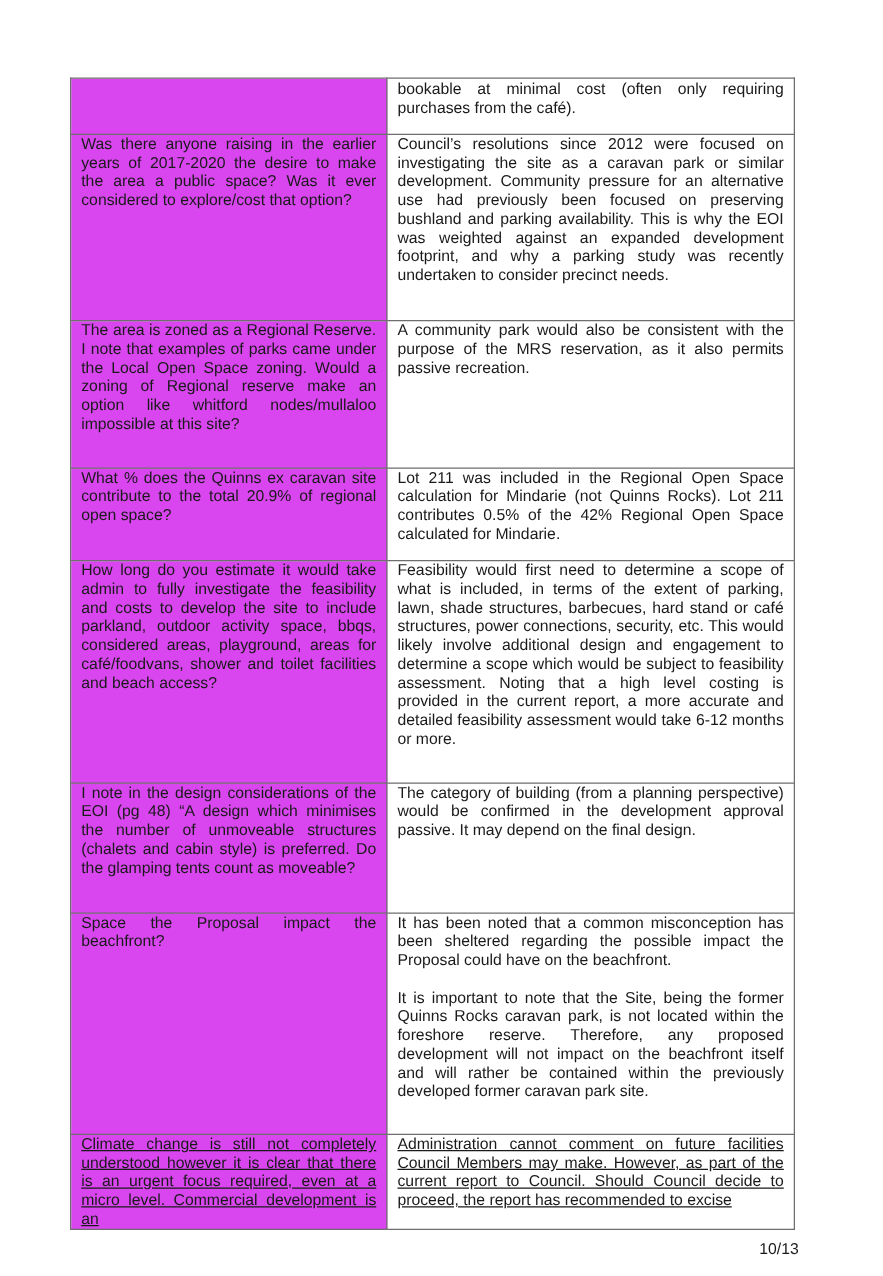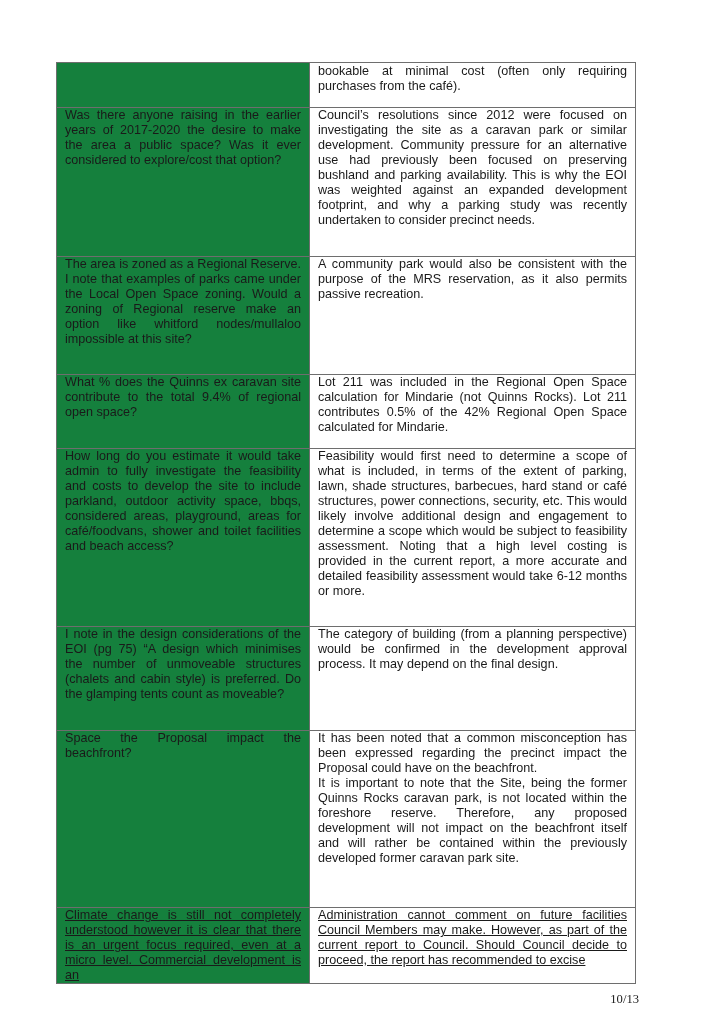--- a/index.html
+++ b/index.html
@@ -4,26 +4,26 @@
   <style>
     html, body { margin: 0; padding: 0; background: #ffffff; }
     body { width: 706px; height: 1021px; position: relative; overflow: hidden;
            font-family: "Liberation Sans", sans-serif; color: #1a1a1a; }
     .page { position: absolute; left: 0; top: 0; width: 706px; height: 923px; border-radius: 14px; }
     table.qa { position: absolute; left: 56px; top: 62px; width: 580px;
                border-collapse: collapse; table-layout: fixed; }
     table.qa td { border: 1px solid #6e6e6e; vertical-align: top;
                   font-size: 12.6px; line-height: 15px; text-align: justify;
                   padding: 0 8px; box-sizing: border-box; }
-    table.qa td.q { background: #15803d; width: 253px; }
+    table.qa td.q { background: #d946ef; width: 253px; }
     table.qa td.a { background: #ffffff; }
     table.qa td p { margin: 0; }
-    table.qa td p + p { }
+    table.qa td p + p { margin-top: 15px; }
     .pt { padding-top: 17px; }
-    .page-num { position: absolute; right: 67px; top: 992px; font-size: 12.6px; font-family: Liberation Serif, serif; }
+    .page-num { position: absolute; right: 67px; top: 992px; font-size: 12.6px; }
     .clip-row td { border-bottom: 1px solid #6e6e6e; text-decoration: underline; }
   </style>
 </head>
 <body>
 
 <div class="page">
   <table class="qa">
     <tbody>
       <tr style="height:45px">
         <td class="q">
@@ -44,48 +44,48 @@
       <tr style="height:118px">
         <td class="q pt">
             <p>The area is zoned as a Regional Reserve. I note that examples of parks came under the Local Open Space zoning. Would a zoning of Regional reserve make an option like whitford nodes/mullaloo impossible at this site?</p>
           </td>
         <td class="a pt">
             <p>A community park would also be consistent with the purpose of the MRS reservation, as it also permits passive recreation.</p>
           </td>
       </tr>
       <tr style="height:74px">
         <td class="q pt">
-            <p>What % does the Quinns ex caravan site contribute to the total 9.4% of regional open space?</p>
+            <p>What % does the Quinns ex caravan site contribute to the total 20.9% of regional open space?</p>
           </td>
         <td class="a pt">
             <p>Lot 211 was included in the Regional Open Space calculation for Mindarie (not Quinns Rocks).  Lot 211 contributes 0.5% of the 42% Regional Open Space calculated for Mindarie.</p>
           </td>
       </tr>
       <tr style="height:178px">
         <td class="q pt">
             <p>How long do you estimate it would take admin to fully investigate the feasibility and costs to develop the site to include parkland, outdoor activity space, bbqs, considered areas, playground, areas for café/foodvans, shower and toilet facilities and beach access?</p>
           </td>
         <td class="a pt">
             <p>Feasibility would first need to determine a scope of what is included, in terms of the extent of parking, lawn, shade structures, barbecues, hard stand or café structures, power connections, security, etc.   This would likely involve additional design and engagement to determine a scope which would be subject to feasibility assessment.  Noting that a high level costing is provided in the current report, a more accurate and detailed feasibility assessment would take 6-12 months or more.</p>
           </td>
       </tr>
       <tr style="height:104px">
         <td class="q pt">
-            <p>I note in the design considerations of the EOI (pg 75) “A design which minimises the number of unmoveable structures (chalets and cabin style) is preferred. Do the glamping tents count as moveable?</p>
+            <p>I note in the design considerations of the EOI (pg 48) “A design which minimises the number of unmoveable structures (chalets and cabin style) is preferred. Do the glamping tents count as moveable?</p>
           </td>
         <td class="a pt">
-            <p>The category of building (from a planning perspective) would be confirmed in the development approval process.  It may depend on the final design.</p>
+            <p>The category of building (from a planning perspective) would be confirmed in the development approval passive.  It may depend on the final design.</p>
           </td>
       </tr>
       <tr style="height:177px">
         <td class="q pt">
             <p>Space the Proposal impact the beachfront?</p>
           </td>
         <td class="a pt">
-          <p>It has been noted that a common misconception has been expressed regarding the precinct impact the Proposal could have on the beachfront.</p>
+          <p>It has been noted that a common misconception has been sheltered regarding the possible impact the Proposal could have on the beachfront.</p>
           <p>It is important to note that the Site, being the former Quinns Rocks caravan park, is not located within the foreshore reserve.  Therefore, any proposed development will not impact on the beachfront itself and will rather be contained within the previously developed former caravan park site.</p>
         </td>
       </tr>
       <tr class="clip-row" style="height:76px">
         <td class="q pt">
             <p>Climate change is still not completely understood however it is clear that there is an urgent focus required, even at a micro level.  Commercial development is an</p>
           </td>
         <td class="a pt">
             <p>Administration cannot comment on future facilities Council Members may make. However, as part of the current report to Council. Should Council decide to proceed, the report has recommended to excise</p>
           </td>

